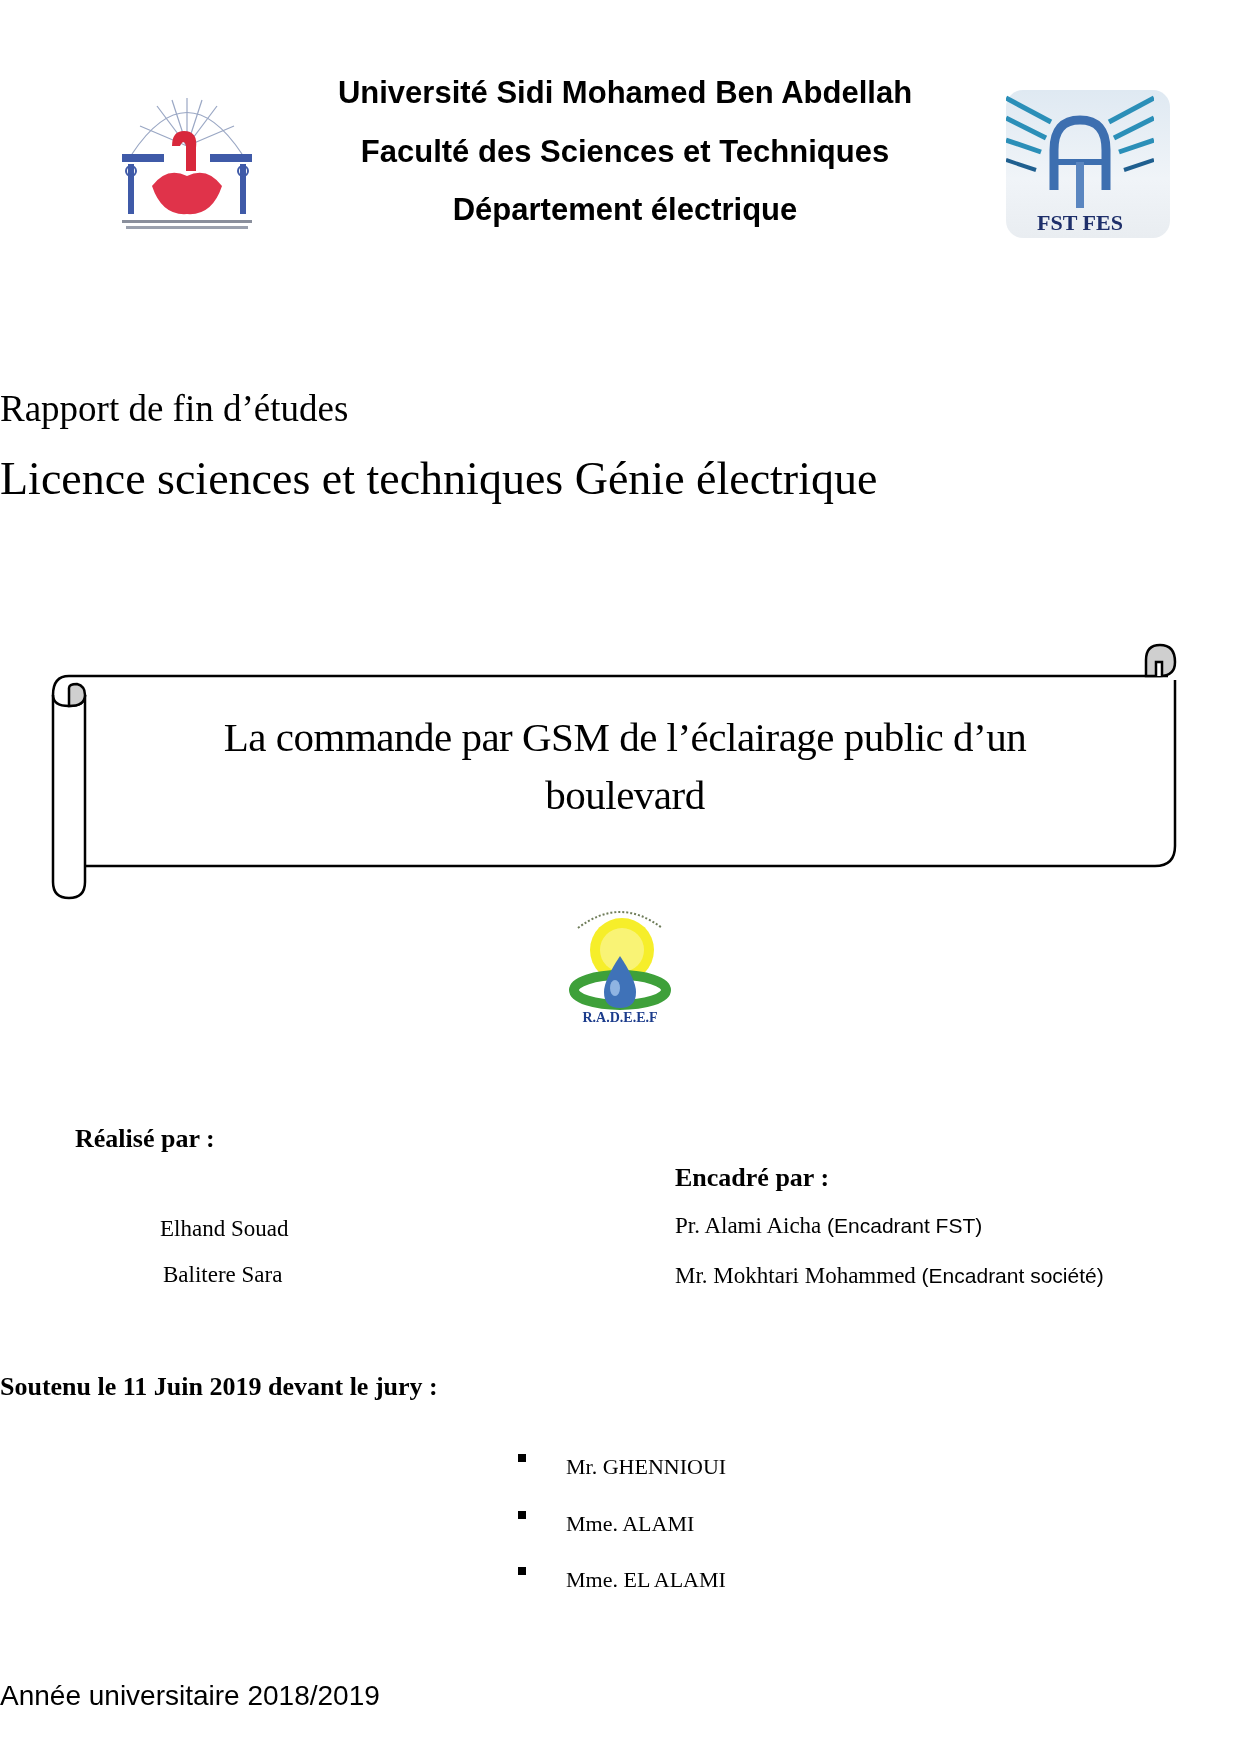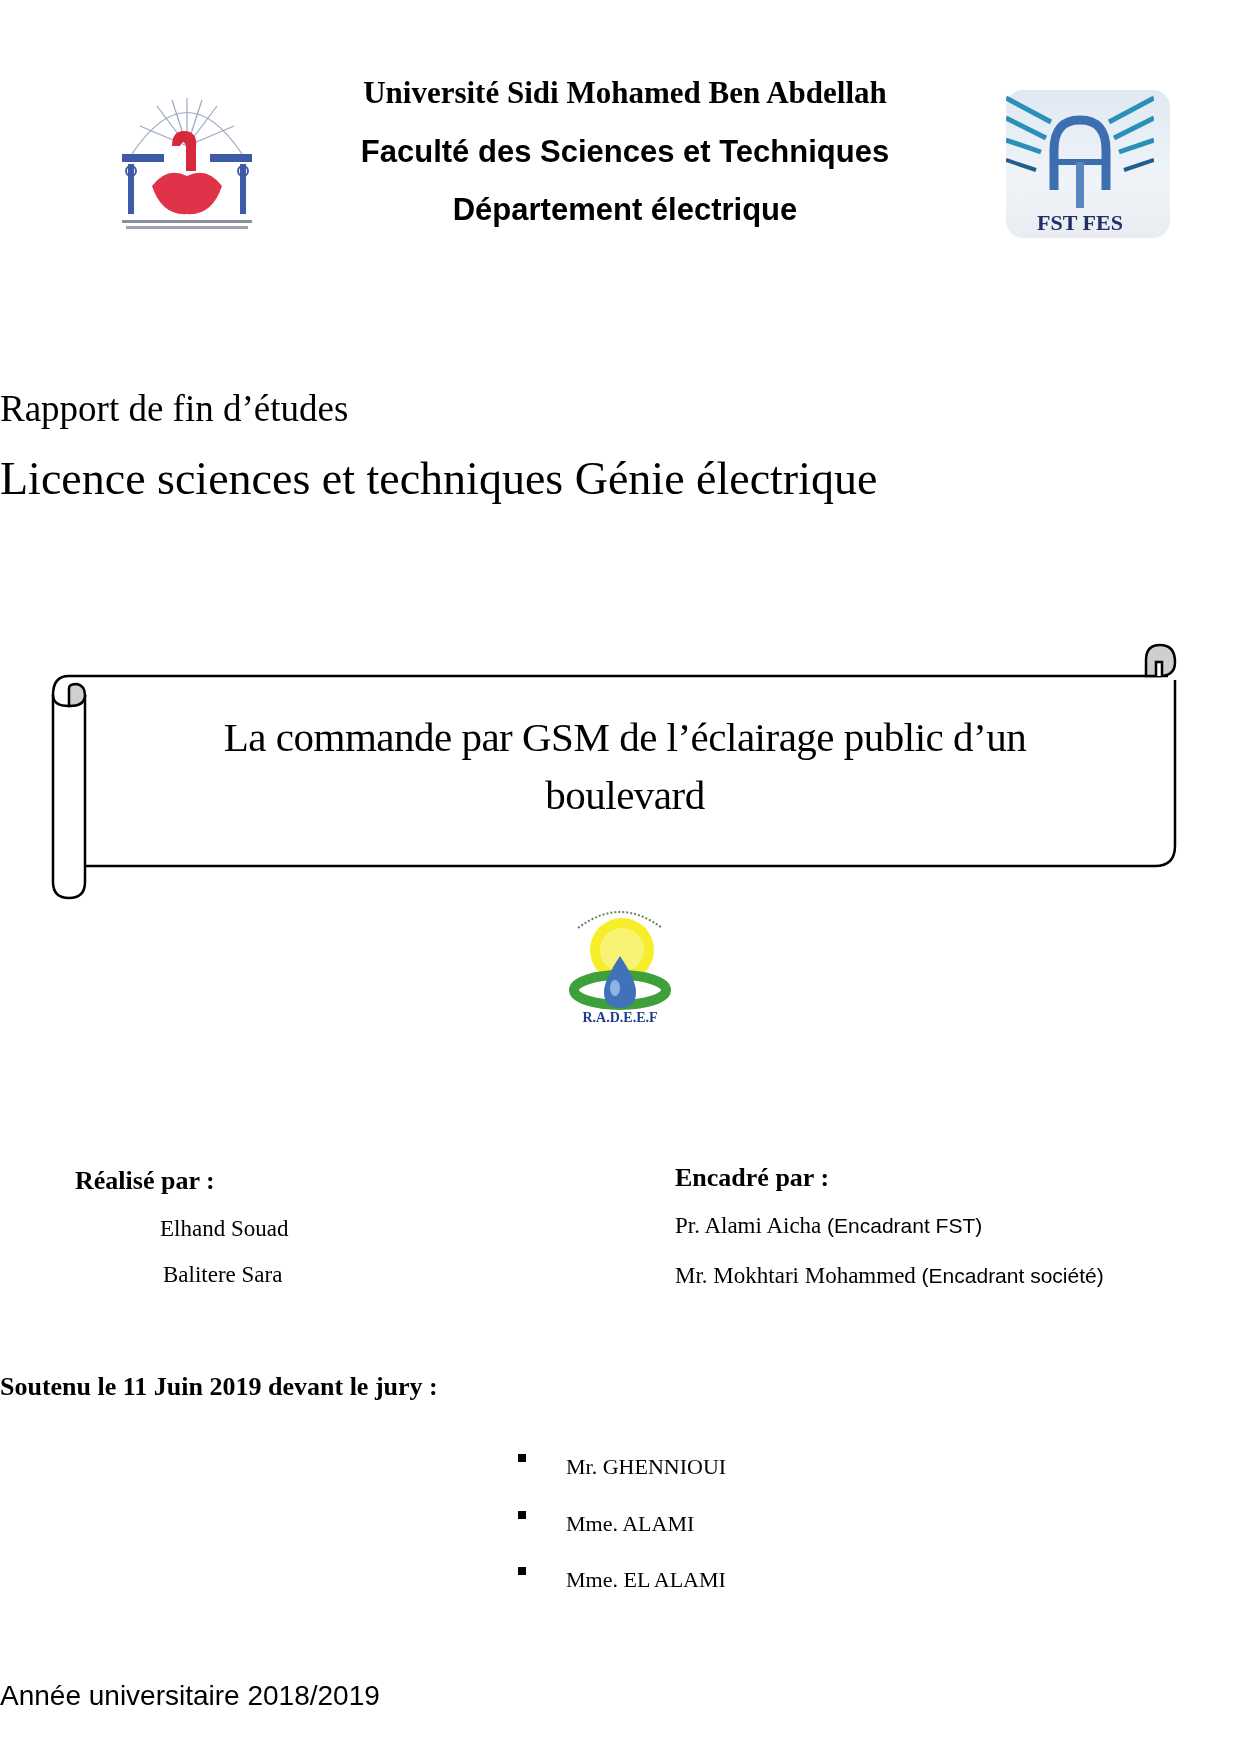--- a/index.html
+++ b/index.html
@@ -37,21 +37,21 @@
     <rect x="128" y="88" width="6" height="50" fill="#3f5aa8"></rect>
     <circle cx="19" cy="95" r="5" fill="none" stroke="#3f5aa8" stroke-width="2"></circle>
     <circle cx="131" cy="95" r="5" fill="none" stroke="#3f5aa8" stroke-width="2"></circle>
     <path d="M60 70 Q60 55 72 55 Q86 55 84 72 L84 95 L74 95 L74 70 Q72 62 68 70 Z" fill="#d8283c"></path>
     <path d="M40 110 Q55 90 75 100 Q95 90 110 110 Q100 140 75 138 Q50 140 40 110 Z" fill="#e0334a"></path>
     <rect x="10" y="144" width="130" height="3" fill="#8a8f9c"></rect>
     <rect x="14" y="150" width="122" height="3" fill="#9aa0ad"></rect>
   </svg>
 </div>
 
-<div class="abs sans hdr-line" style="top:75px;font-family:Liberation Serif, serif;">Université Sidi Mohamed Ben Abdellah</div>
+<div class="abs sans hdr-line" style="top:75px;">Université Sidi Mohamed Ben Abdellah</div>
 <div class="abs sans hdr-line" style="top:134px;">Faculté des Sciences et Techniques</div>
 <div class="abs sans hdr-line" style="top:192px;">Département électrique</div>
 
 <div class="logo" style="left:1006px; top:90px; width:164px; height:148px; background:linear-gradient(180deg,#dfe9f2 0%,#f0f4f8 60%,#e9edf1 100%);border-radius:17px;">
   <svg width="148" height="148" viewBox="0 0 148 148">
     <g stroke="#2b8fb8" stroke-width="5" fill="none">
       <line x1="0" y1="8" x2="45" y2="32"></line>
         <line x1="0" y1="28" x2="40" y2="48"></line>
         <line x1="0" y1="50" x2="35" y2="62"></line>
       <line x1="148" y1="8" x2="103" y2="32"></line>
@@ -98,21 +98,21 @@
     <path d="M18 28 Q60 -4 102 28" fill="none" stroke="#6f7d5a" stroke-width="2" stroke-dasharray="2 2"></path>
     <circle cx="62" cy="50" r="32" fill="#f6ee2a"></circle>
     <circle cx="62" cy="50" r="22" fill="#fbf6a8" opacity="0.6"></circle>
     <ellipse cx="60" cy="90" rx="46" ry="15" fill="none" stroke="#3ea03a" stroke-width="10"></ellipse>
     <path d="M60 56 Q76 80 76 92 Q76 108 60 108 Q44 108 44 92 Q44 80 60 56 Z" fill="#3f72b8"></path>
     <ellipse cx="55" cy="88" rx="5" ry="8" fill="#8fb4e2"></ellipse>
     <text x="60" y="122" text-anchor="middle" font-family="Liberation Serif, serif" font-weight="bold" font-size="14" fill="#1c3c8c">R.A.D.E.E.F</text>
   </svg>
 </div>
 
-<div class="abs serif lbl" style="left:75px; top:1166px;text-align:right;">Réalisé par :</div>
+<div class="abs serif lbl" style="left:75px; top:1124px;text-align:right;">Réalisé par :</div>
 <div class="abs serif name" style="left:160px; top:1216px;">Elhand Souad</div>
 <div class="abs serif name" style="left:163px; top:1262px;">Balitere Sara</div>
 
 <div class="abs serif lbl" style="left:675px; top:1163px;">Encadré par :</div>
 <div class="abs name" style="left:675px; top:1213px;">
   <span class="serif">Pr. Alami Aicha</span>
   <span class="sans" style="font-size:21px;">(Encadrant FST)</span>
 </div>
 <div class="abs name" style="left:675px; top:1263px;">
   <span class="serif">Mr. Mokhtari Mohammed</span>

